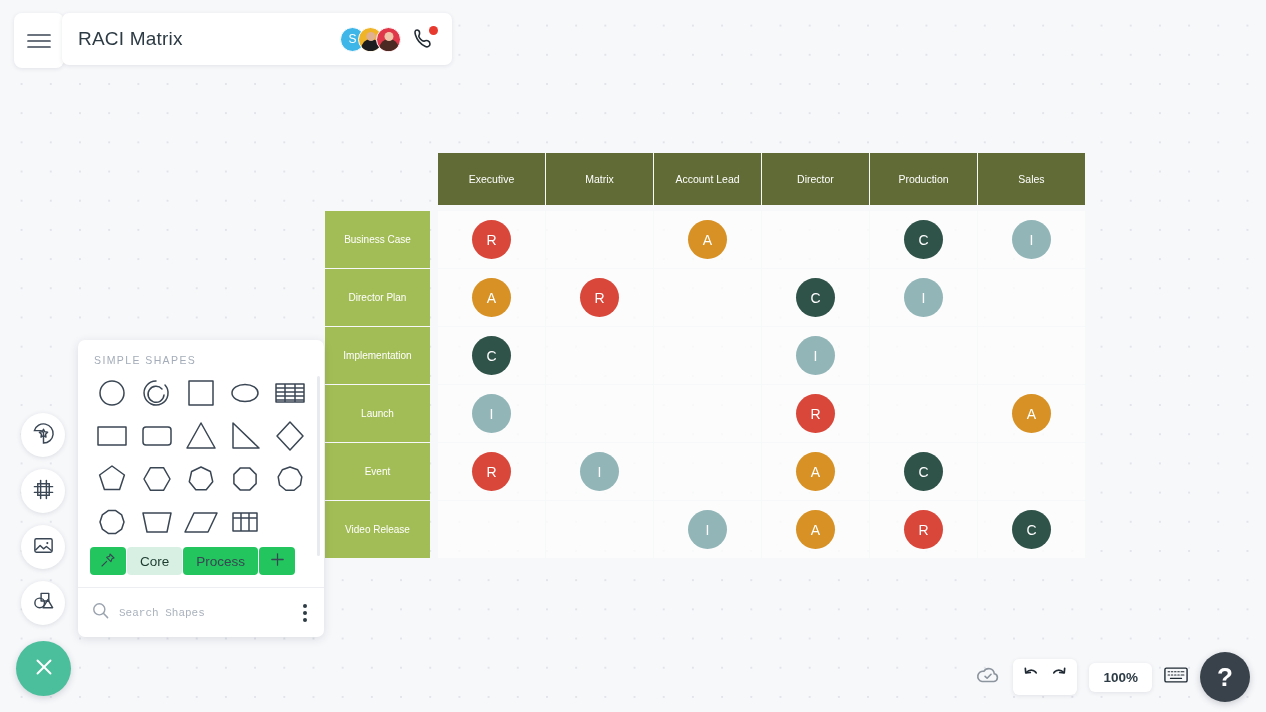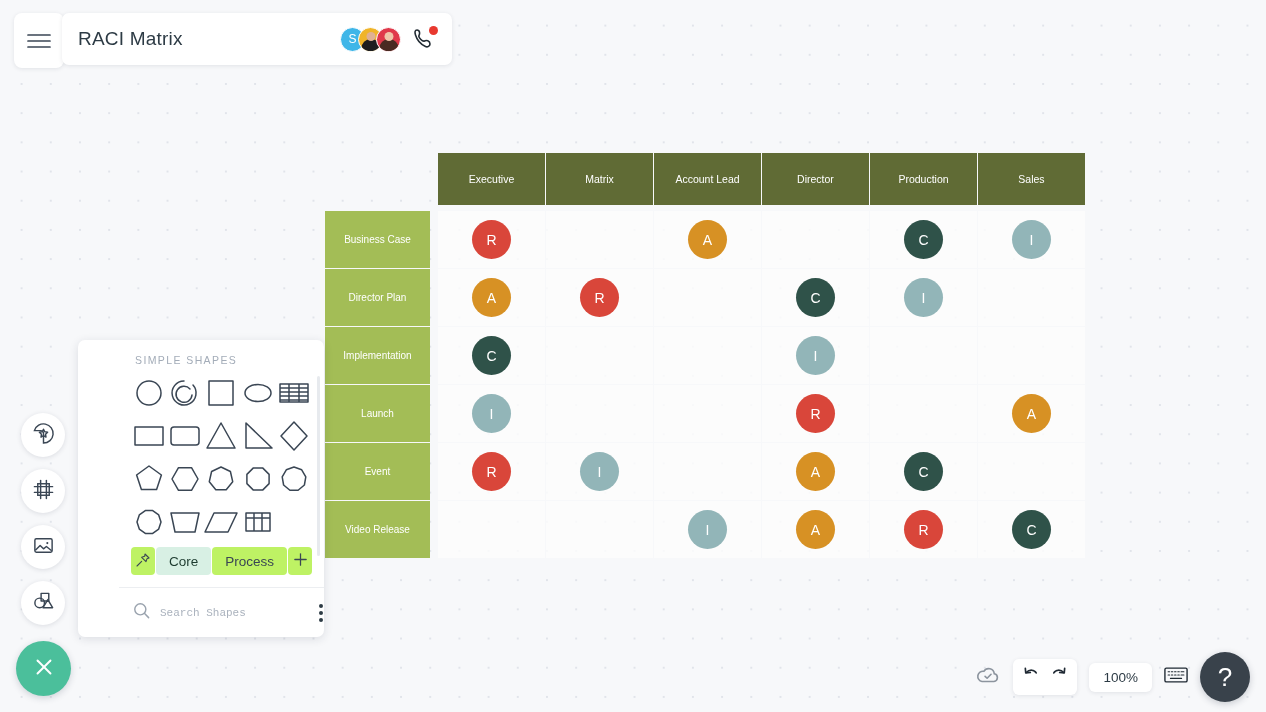--- a/index.html
+++ b/index.html
@@ -163,21 +163,21 @@
     cursor: pointer;
   }
 
   
   #shapes-panel {
     position: absolute; left: 78px; top: 340px;
     width: 246px; height: 297px;
     background: #ffffff;
     border-radius: 7px;
     box-shadow: 0 2px 10px rgba(30,40,60,.13);
-    display: flex; flex-direction: column; padding-left: 41px;
+    display: flex; flex-direction: column;
   }
   .panel-label {
     font-size: 10.5px; letter-spacing: 1.4px;
     color: #a3acb8;
     padding: 14px 0 0 16px;
   }
   .shape-grid {
     flex: 1;
     display: grid;
     grid-template-columns: repeat(5, 1fr);
@@ -197,21 +197,21 @@
     cursor: pointer;
   }
   .tabs-row {
     display: flex; align-items: center; gap: 1px;
     padding: 6px 12px 12px 12px;
     border-bottom: 1px solid #eceef1;
   }
   .tab-chip {
     height: 28px; padding: 0 13px;
     border-radius: 4px;
-    background: #bef264;
+    background: #22c55e;
     color: #3a4654;
     font-size: 13.5px;
     display: flex; align-items: center; justify-content: center;
     cursor: pointer;
   }
   .tab-chip.active { background: #d8f0e4; color: #1d3b2f; }
   .tab-icon { width: 36px; padding: 0; }
   .search-row {
     height: 56px;
     display: flex; align-items: center;
@@ -234,21 +234,21 @@
     width: 55px; height: 55px; border-radius: 50%;
     background: #4bbf9b;
     box-shadow: 0 2px 7px rgba(30,40,60,.18);
     display: flex; align-items: center; justify-content: center;
     cursor: pointer;
   }
 
   
   #bottom-bar {
     position: absolute; right: 16px; top: 652px;
-    display: flex; align-items: center; gap: 12px;
+    display: flex; align-items: center; gap: 12px; font-weight: bold;
   }
   .cloud-btn { cursor: pointer; display:flex; }
   .undo-redo {
     display: flex; align-items: center; gap: 6px;
     background: #ffffff; border-radius: 6px;
     padding: 6px 9px;
     box-shadow: 0 1px 4px rgba(30,40,60,.10);
   }
   .ur-btn { cursor: pointer; display:flex; }
   .zoom-chip {

